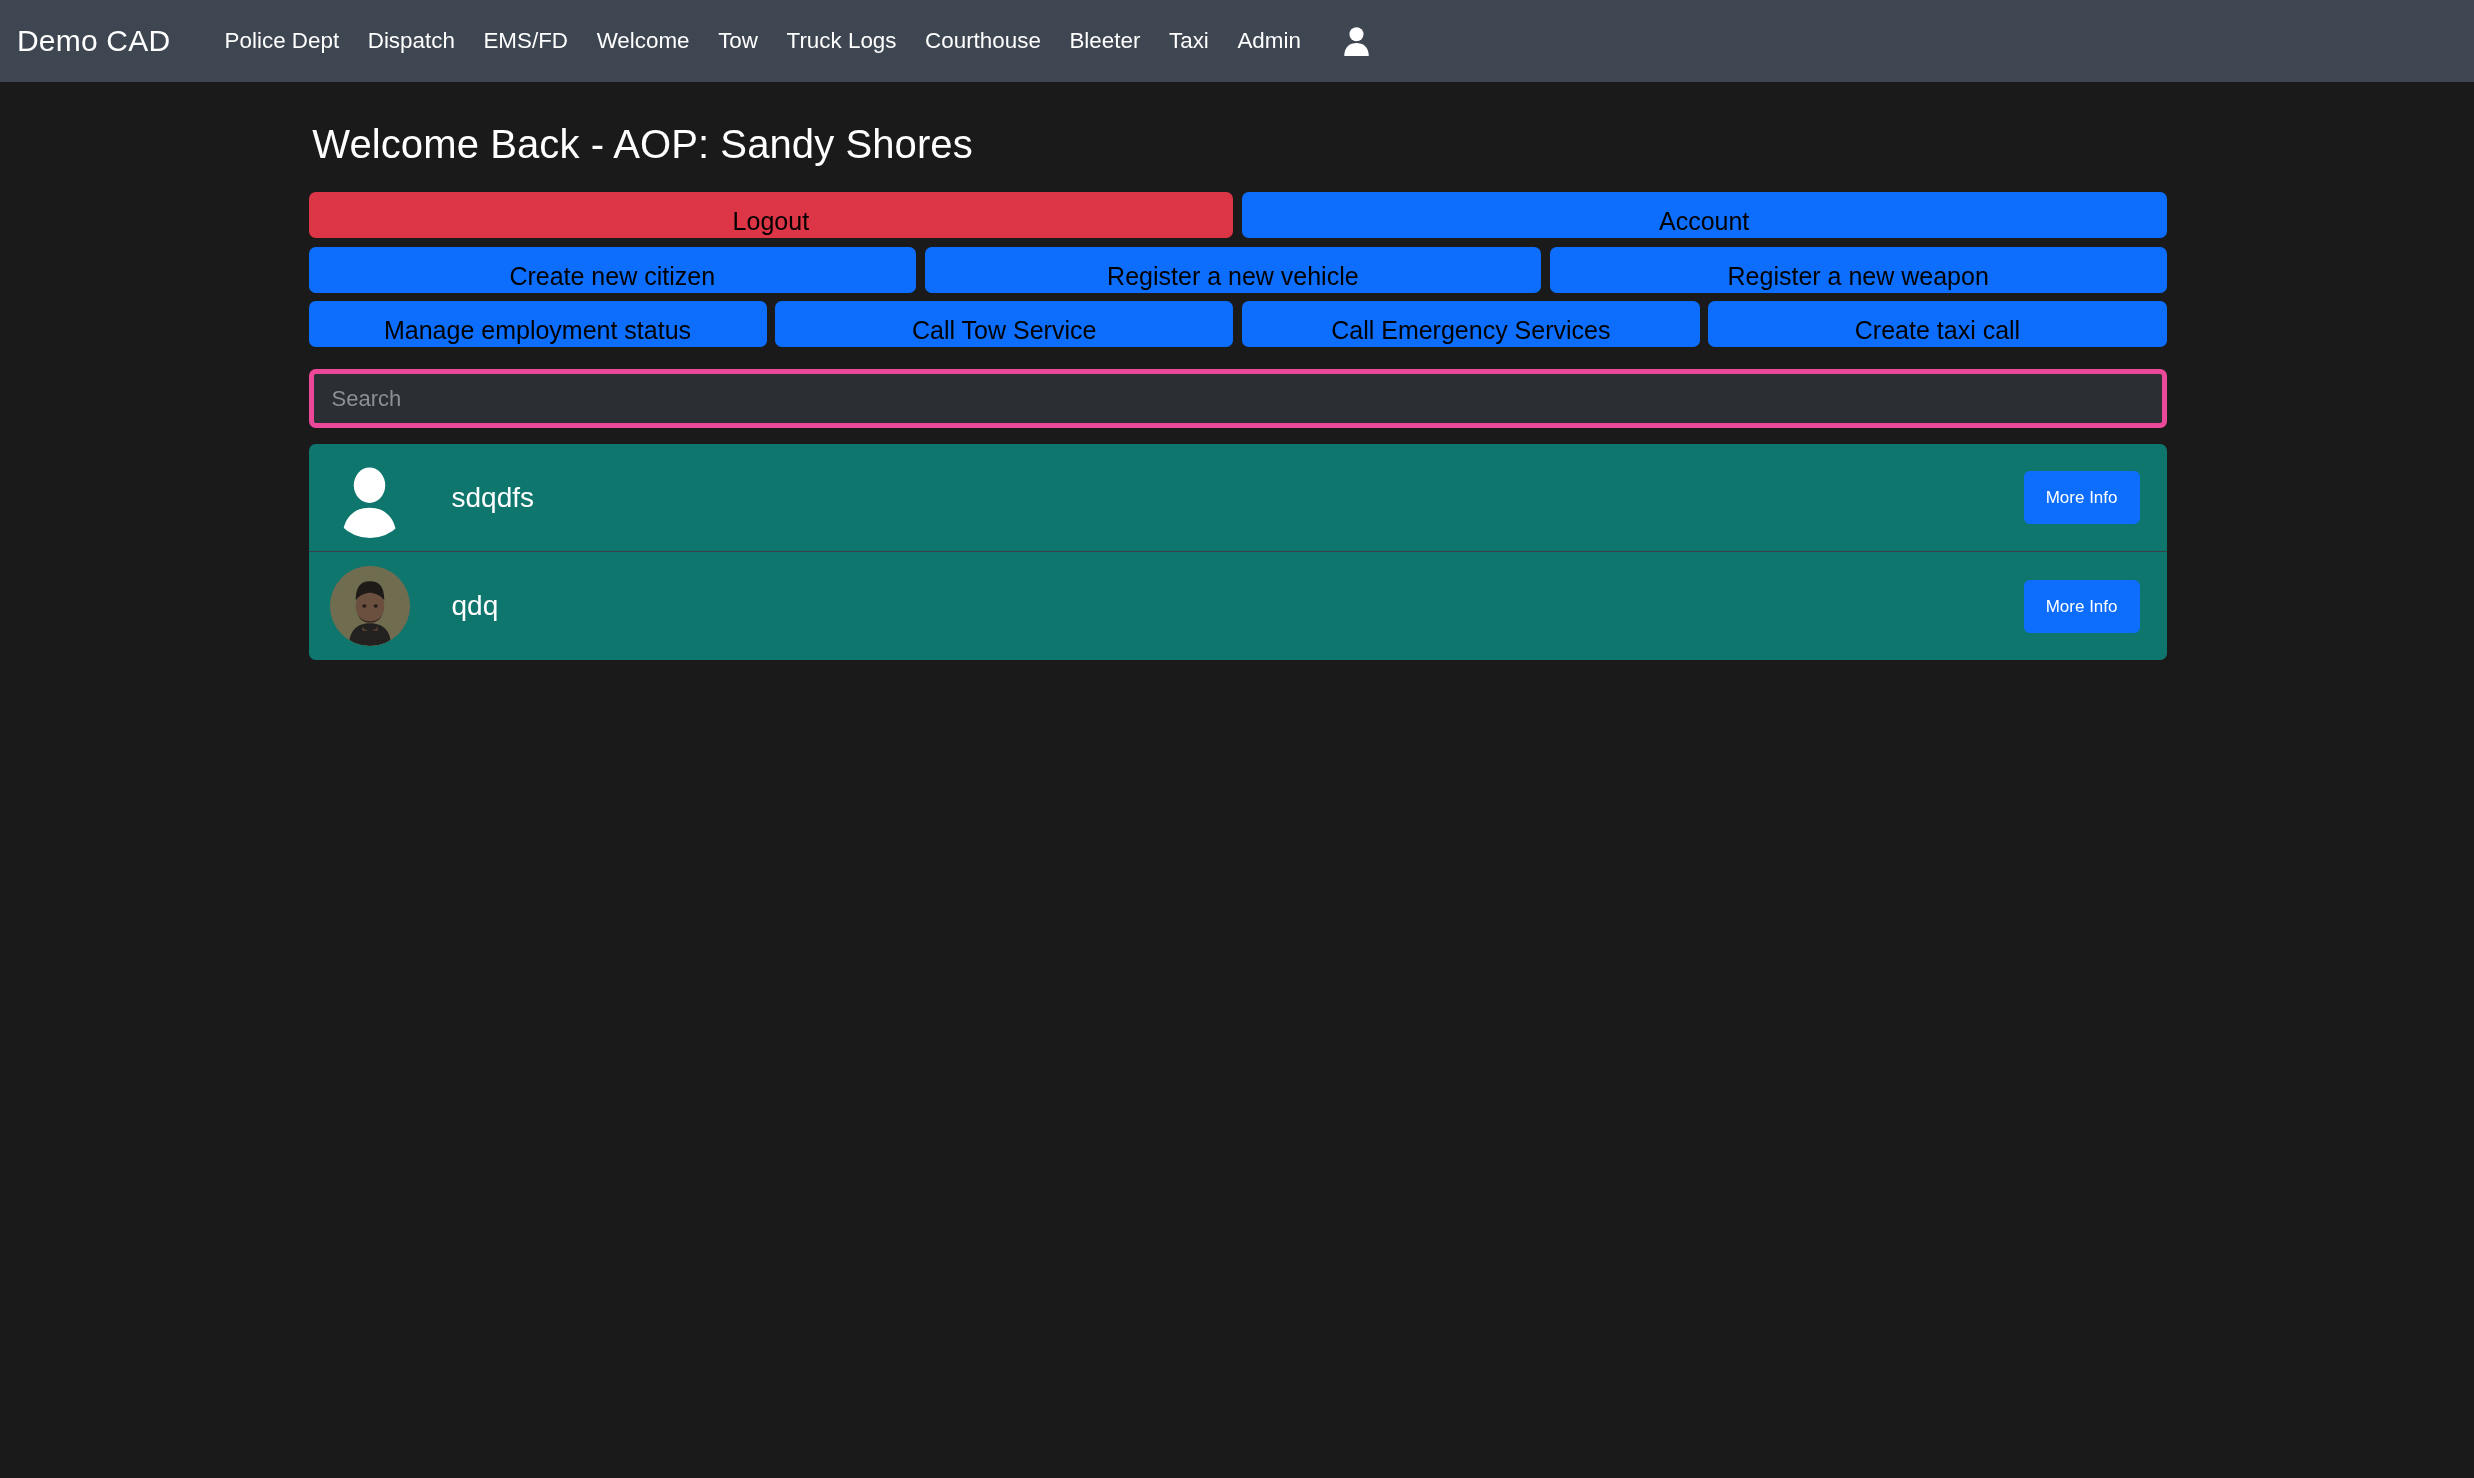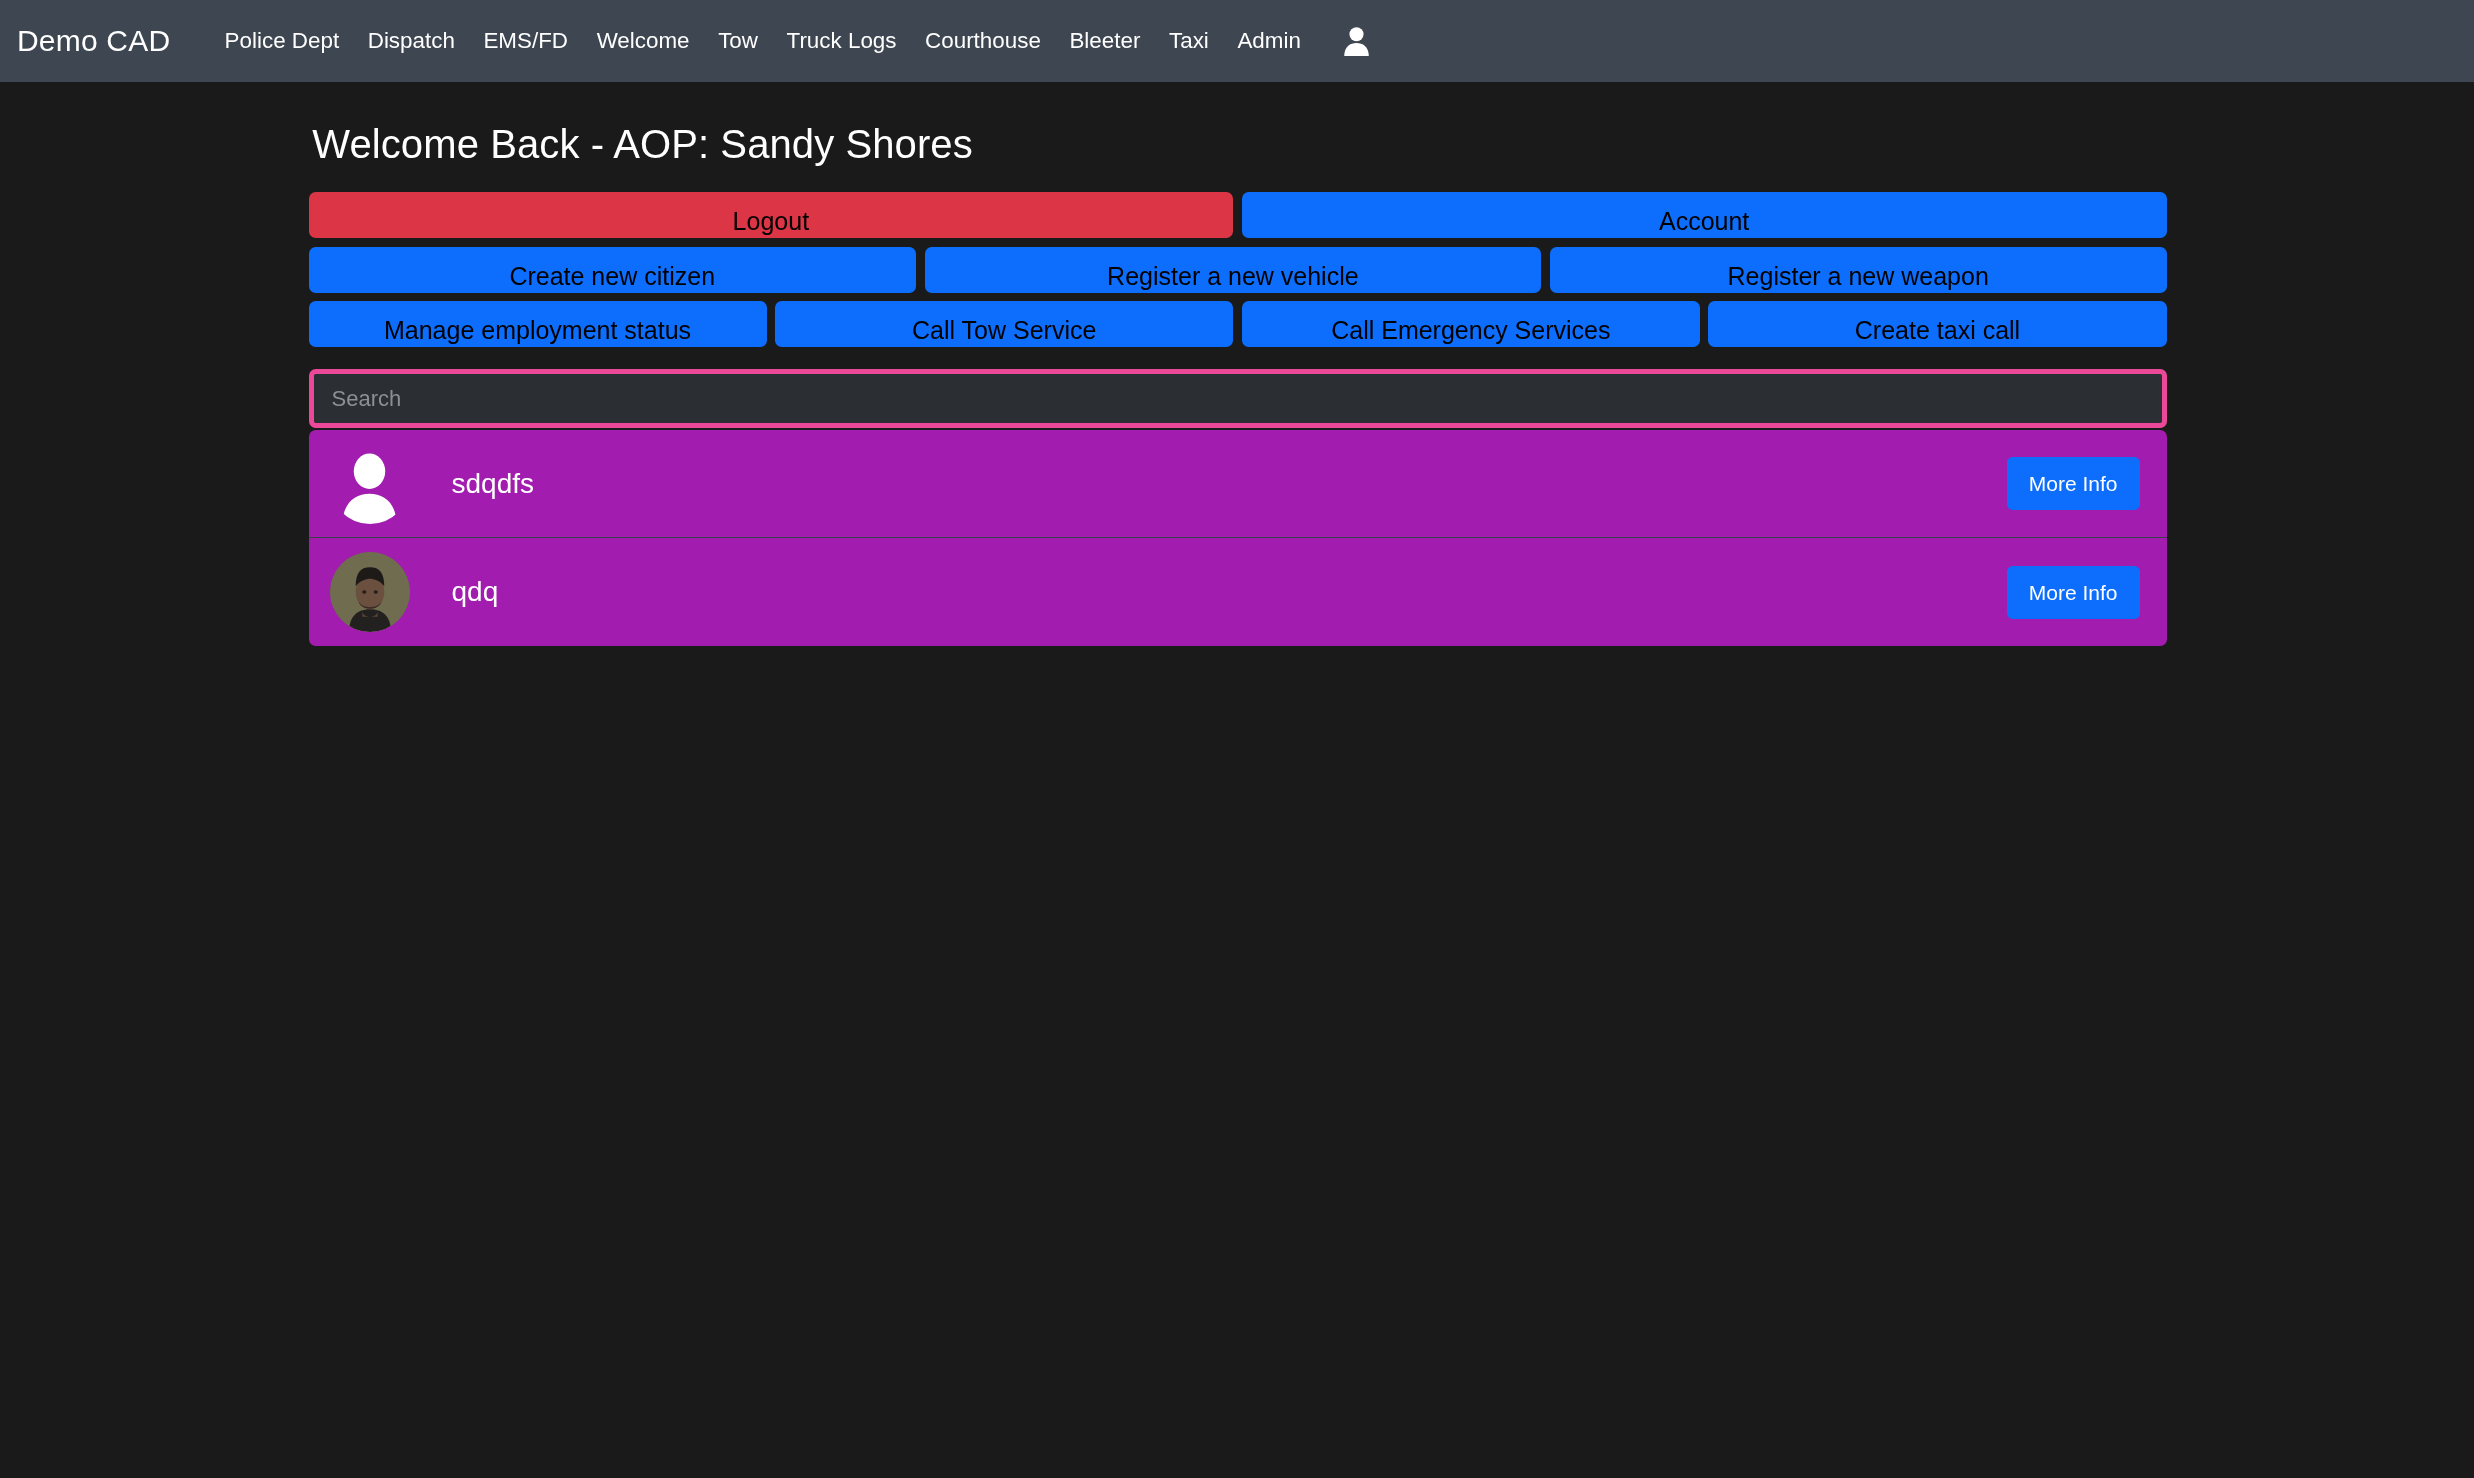--- a/index.html
+++ b/index.html
@@ -119,22 +119,22 @@
     color: #ffffff;
     font-family: "Liberation Sans", sans-serif;
     font-size: 22px;
     padding: 0 18px;
     outline: none;
   }
   .search-input::placeholder { color: #8b9096; }
 
   
   .citizen-list {
-    margin-top: 2px;
-    background: #a21caf;
+    margin-top: 16px;
+    background: #0f766e;
     border-radius: 6.7px;
     overflow: hidden;
   }
   .citizen-row {
     display: flex;
     align-items: center;
     padding: 13.4px 27px 13.4px 21px;
     min-height: 108px;
     border-bottom: 1px solid #3a4049;
   }
@@ -162,21 +162,21 @@
     flex: 1 1 auto;
     white-space: nowrap;
   }
 
   .more-info-btn {
     background: #0d6efd;
     border: none;
     border-radius: 5.7px;
     color: #ffffff;
     font-family: "Liberation Sans", sans-serif;
-    font-size: 21px;
+    font-size: 17px;
     padding: 0 22px;
     height: 53px;
     line-height: 53px;
     cursor: pointer;
     white-space: nowrap;
     flex: 0 0 auto;
   }
 </style>
 </head>
 <body>

